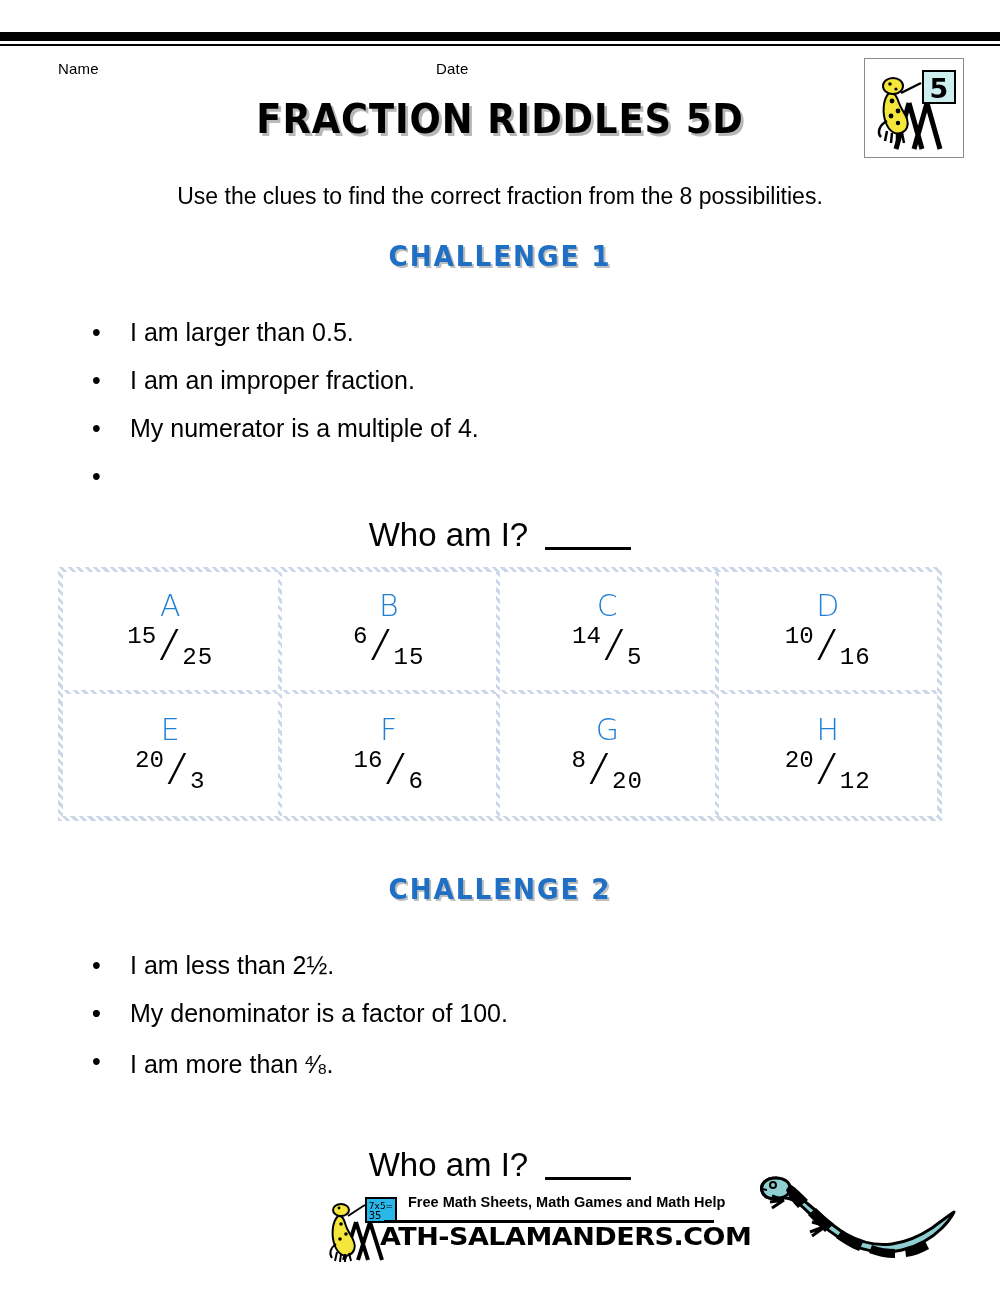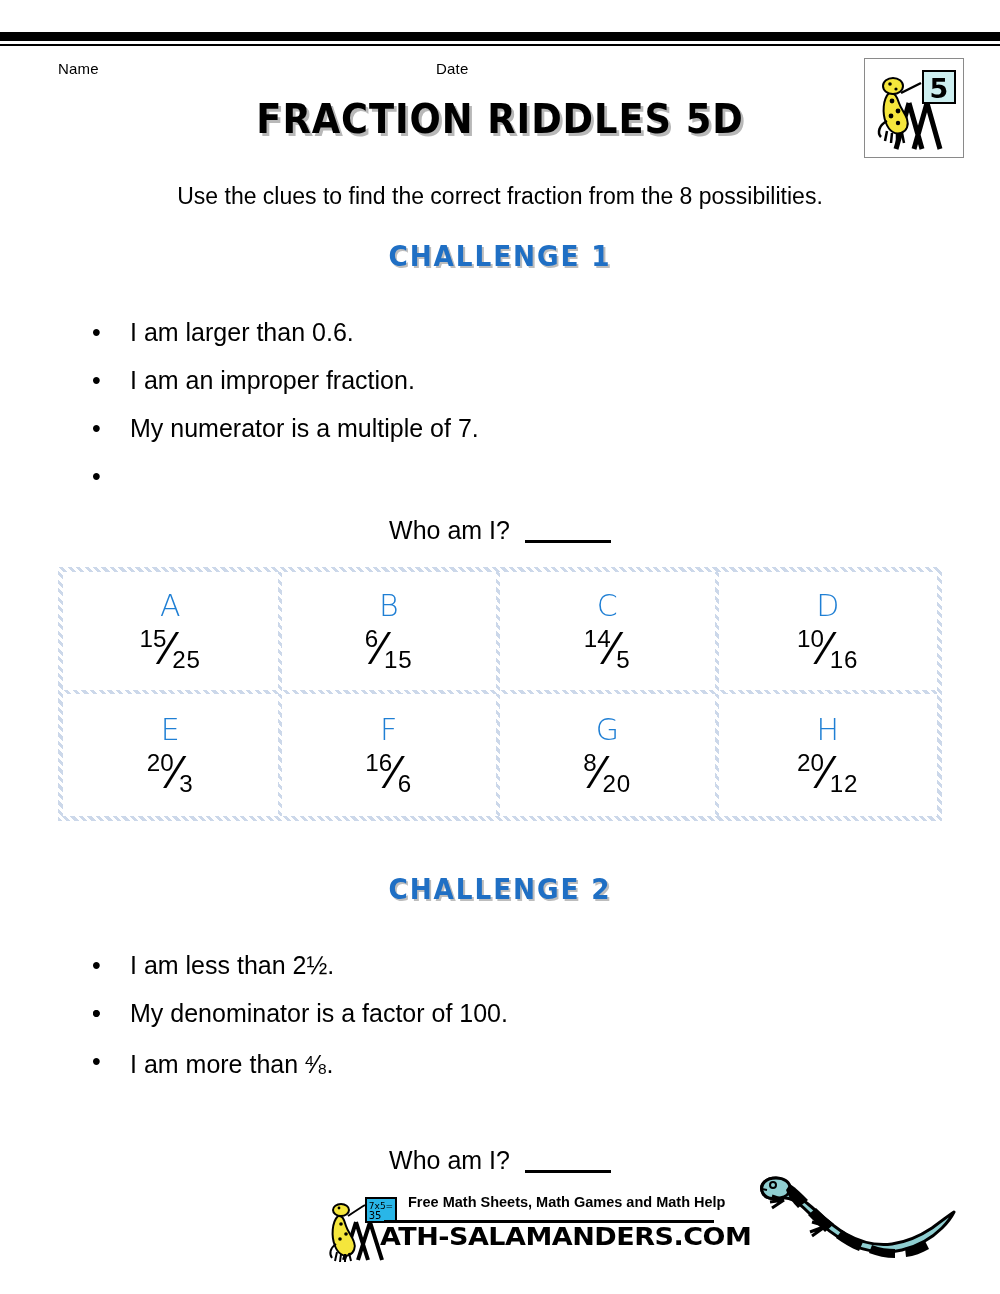--- a/index.html
+++ b/index.html
@@ -120,21 +120,21 @@
     line-height: 48px;
   }
   sup.fnum { font-size: 0.62em; vertical-align: 0.42em; }
   sub.fden { font-size: 0.62em; vertical-align: -0.08em; }
 
   
   .whoami {
     position: absolute;
     width: 1000px; left: 0;
     text-align: center;
-    font-size: 25px;
+    font-size: 33px;
   }
   #whoami1 { top: 516px; }
   #whoami2 { top: 1146px; }
   .blank {
     display: inline-block;
     width: 86px;
     border-bottom: 3px solid #000;
     margin-left: 8px;
     vertical-align: -4px;
   }
@@ -169,21 +169,21 @@
   .frac-cell.last-row { border-bottom-width: 0; }
   .cell-letter {
     font-family: "DejaVu Sans", sans-serif;
     font-size: 30px;
     color: #1f7fd4;
     line-height: 1;
     margin-bottom: 4px;
     font-weight: 300;
   }
   .cell-frac {
-    font-family: Liberation Sans, sans-serif;
+    font-family: Liberation Mono, monospace;
     font-size: 31px;
     line-height: 1;
     white-space: nowrap;
   }
   .cell-frac .num { font-size: 0.78em; vertical-align: 0.55em; }
   .cell-frac .slash { font-size: 1.5em; vertical-align: -0.08em; margin: 0 -1px; }
   .cell-frac .den { font-size: 0.78em; vertical-align: -0.30em; letter-spacing: 1px; }
 
   
   .footer-logo {
@@ -261,29 +261,29 @@
   </svg>
 </div>
 
 <div class="intro">Use the clues to find the correct fraction from the 8 possibilities.</div>
 
 <div class="challenge-head" id="challenge1-head">CHALLENGE 1</div>
 
 <ul class="clues" id="clues1">
   <li>
     <span class="bullet">•</span>
-    <span>I am larger than 0.6.</span>
+    <span>I am larger than 0.5.</span>
   </li>
   <li>
     <span class="bullet">•</span>
     <span>I am an improper fraction.</span>
   </li>
   <li>
     <span class="bullet">•</span>
-    <span>My numerator is a multiple of 7.</span>
+    <span>My numerator is a multiple of 4.</span>
   </li>
   <li>
     <span class="bullet">•</span>
   </li>
 </ul>
 
 <div class="whoami" id="whoami1">
   <span>Who am I?</span>
   <span class="blank"></span>
 </div>

